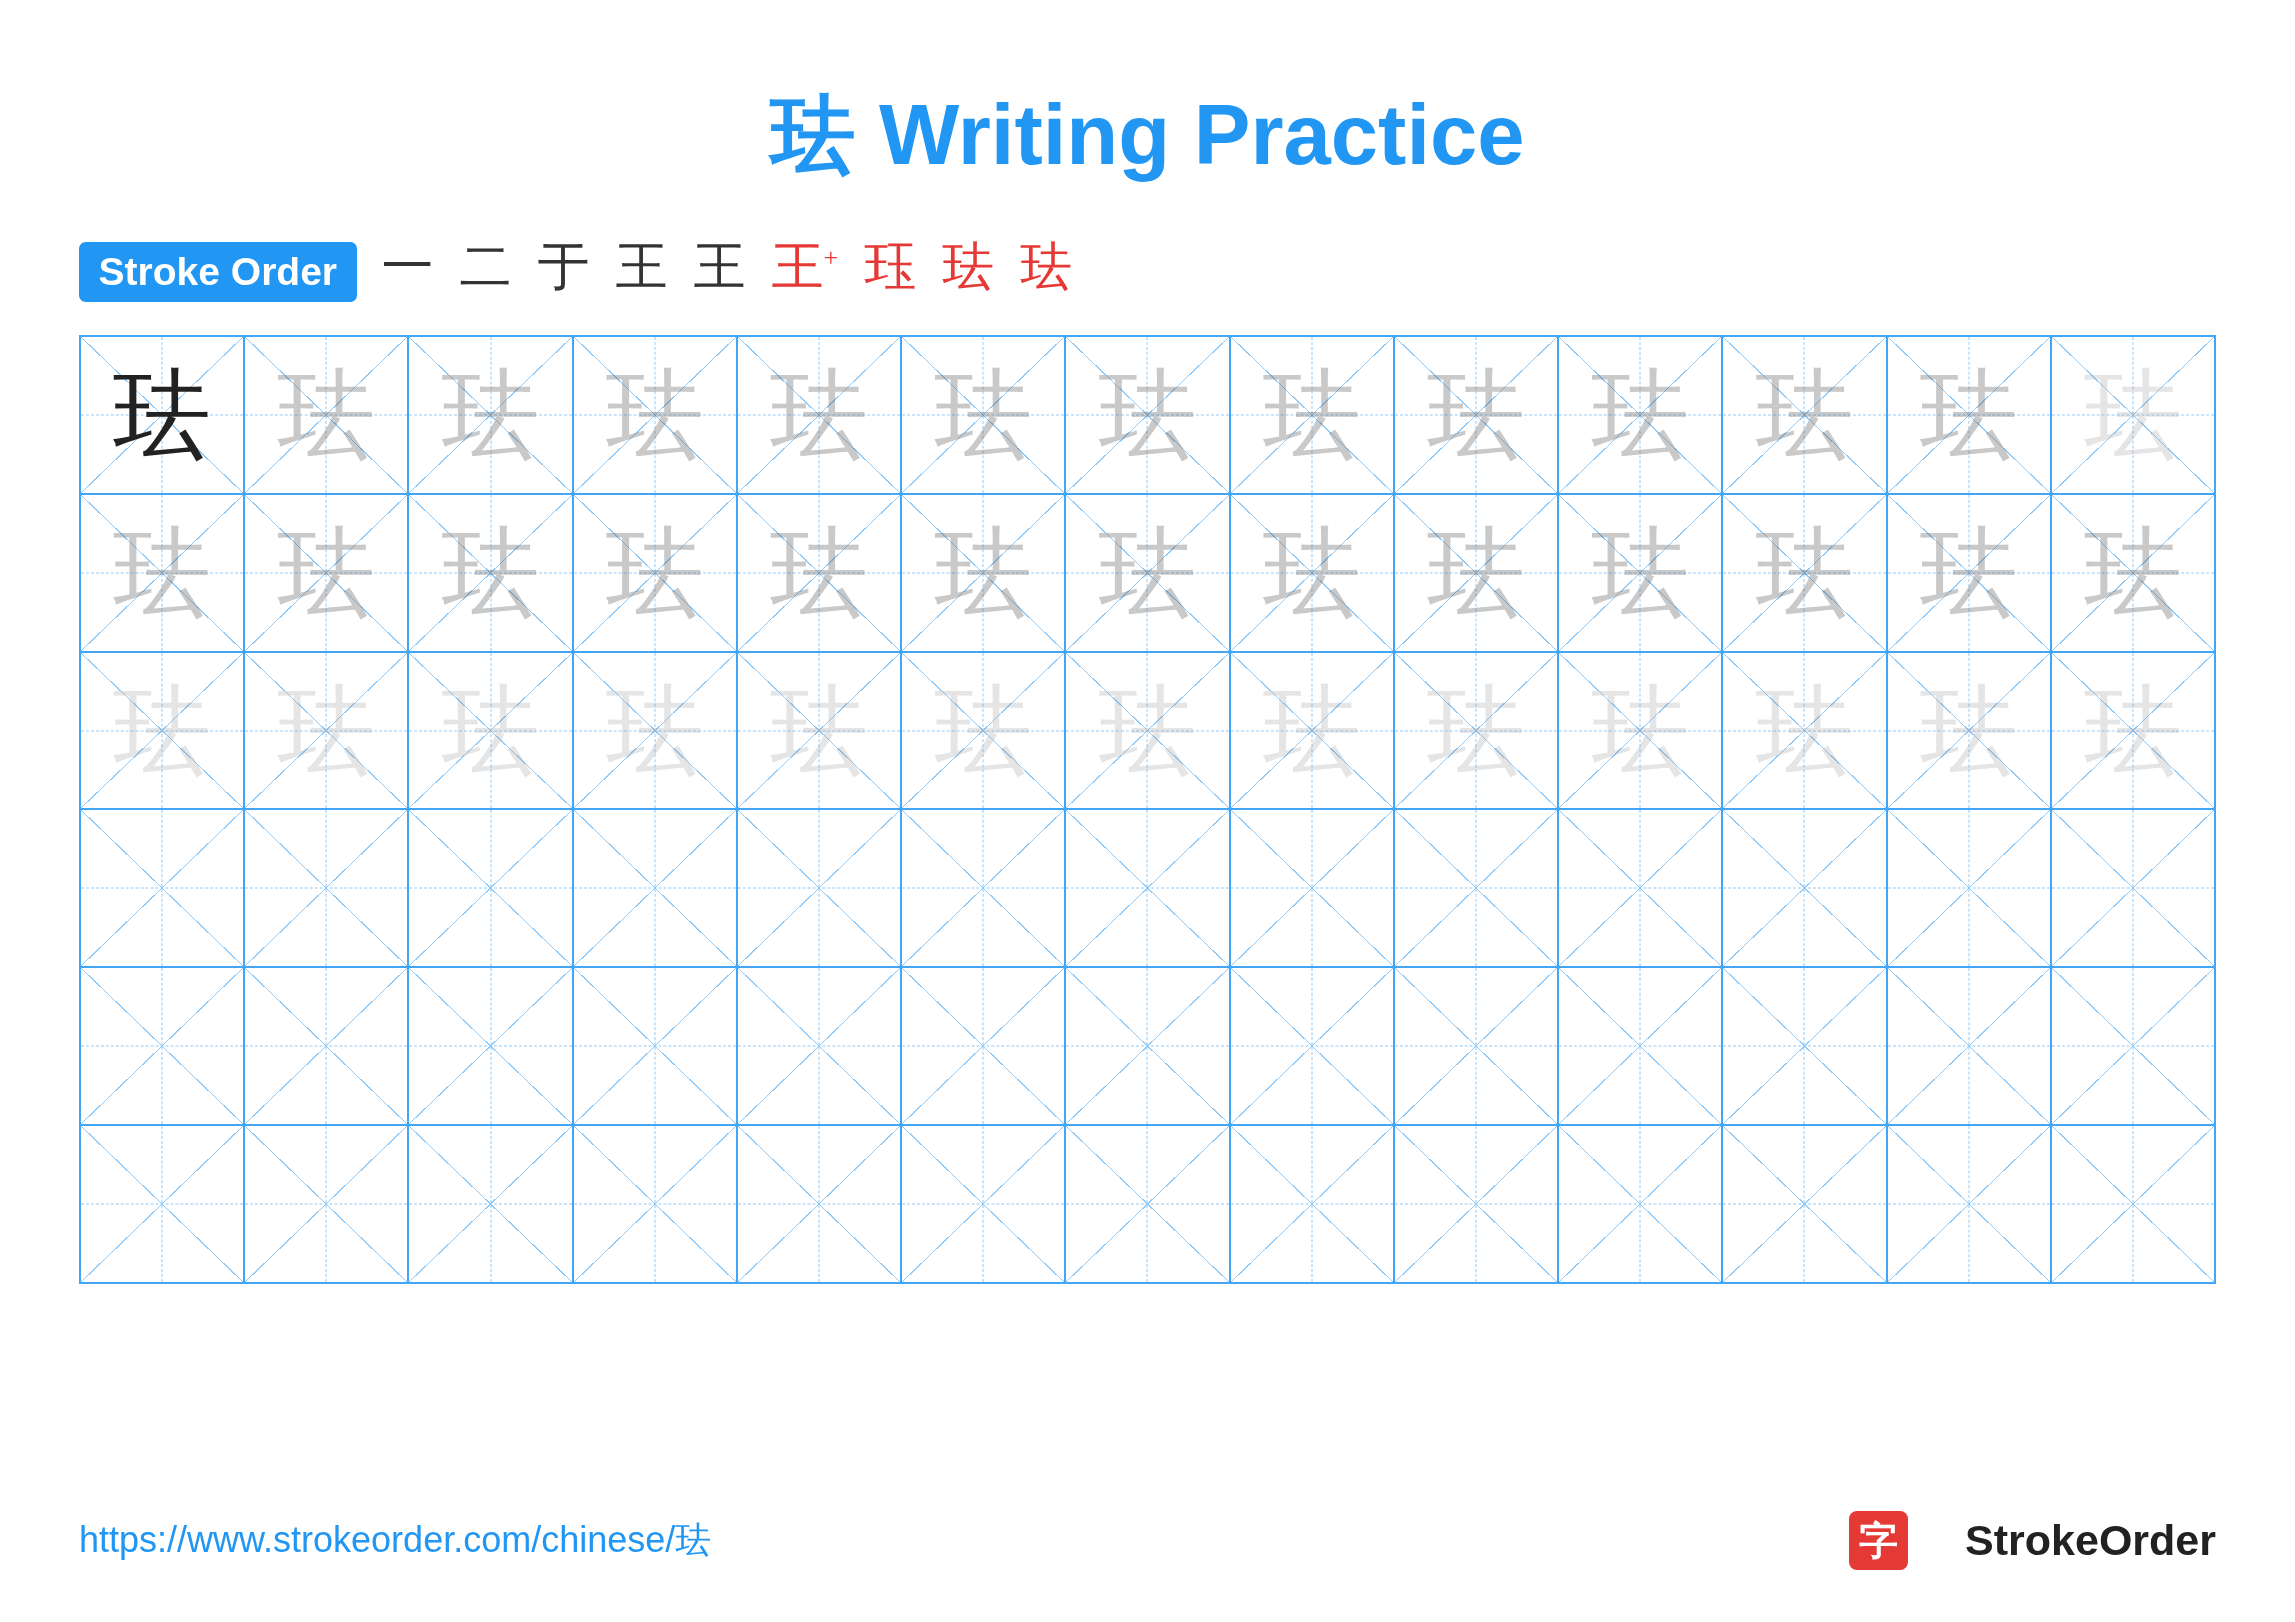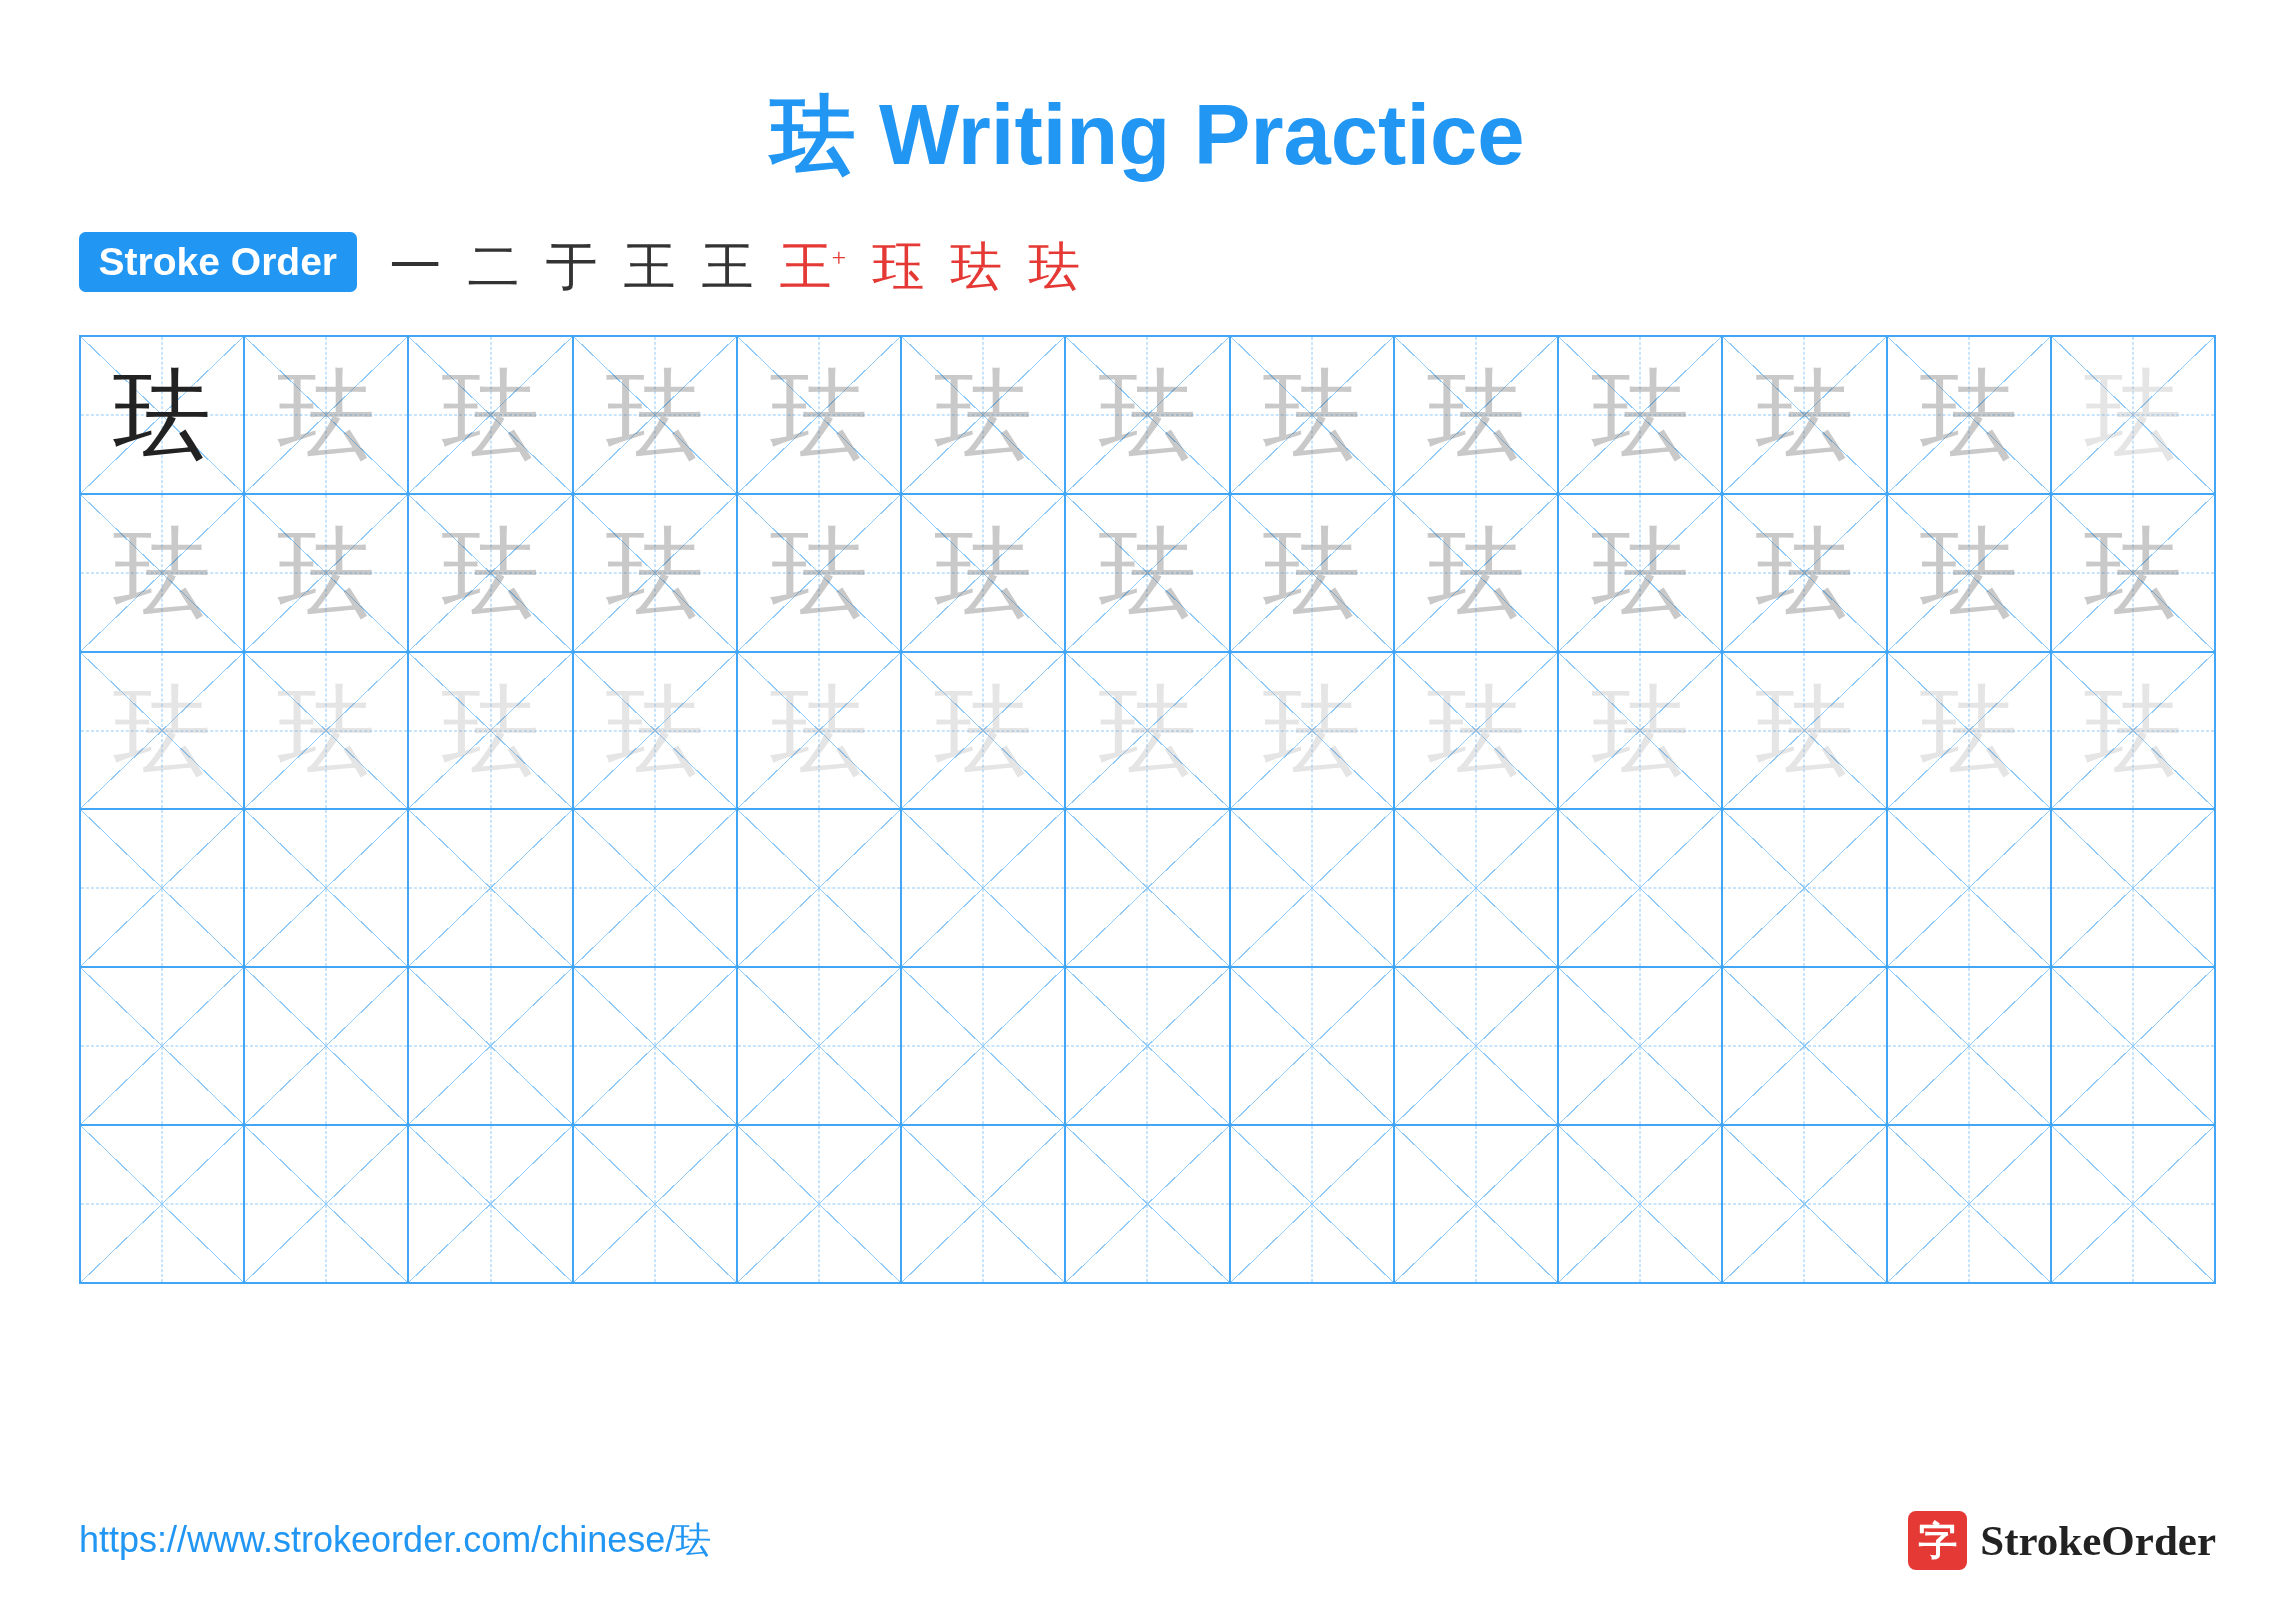--- a/index.html
+++ b/index.html
@@ -28,23 +28,23 @@
       color: #2196F3;
       font-family: Arial, sans-serif;
       font-weight: bold;
       margin-bottom: 39px;
       margin-top: 26px;
     }
 
     
     .stroke-order-row {
       display: flex;
-      align-items: flex-start;
+      align-items: flex-end;
       margin-bottom: 33px;
-      gap: 33px;
+      gap: 25px;
     }
 
     .stroke-order-badge {
       background: #2196F3;
       color: #fff;
       font-size: 39px;
       font-family: Arial, sans-serif;
       font-weight: bold;
       padding: 7.9px 19.6px;
       border-radius: 6.5px;
@@ -189,21 +189,22 @@
       color: white;
       font-size: 39px;
       font-weight: bold;
       font-family: serif;
     }
 
     .logo-text {
       font-size: 43px;
       font-weight: bold;
       color: #222;
-      font-family: Liberation Serif, serif;
+      font-family: Liberation Sans, sans-serif;
+      margin-left: 44px;
     }
   </style>
 </head>
 <body>
 
 <div class="page">
 
   <div class="title">珐 Writing Practice</div>
 
   <div class="stroke-order-row">

